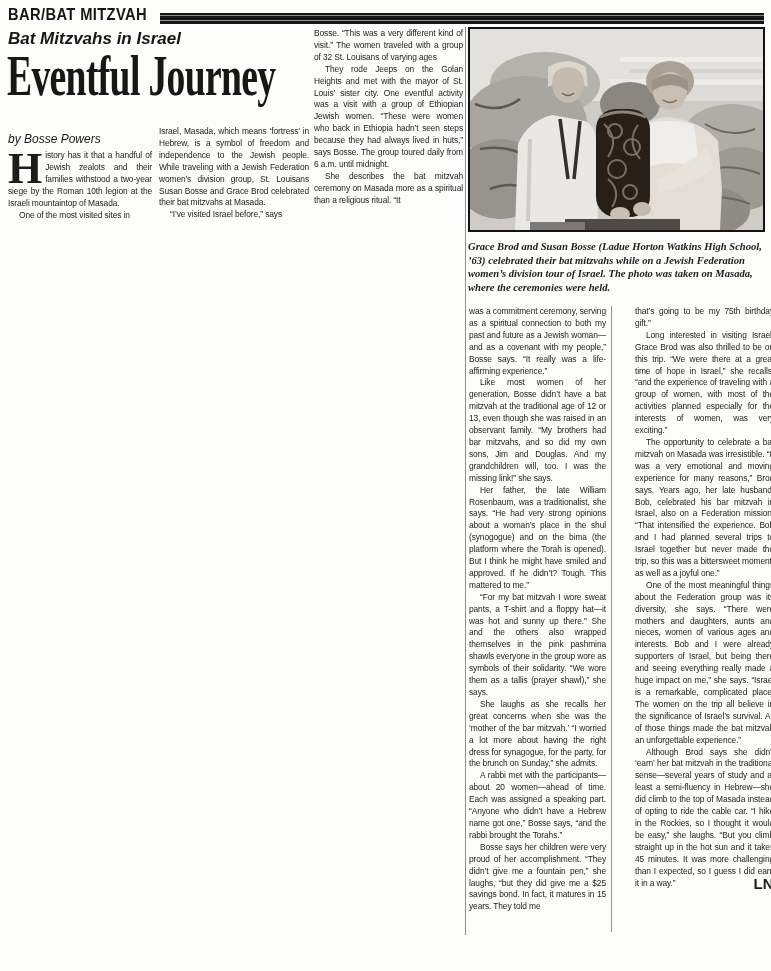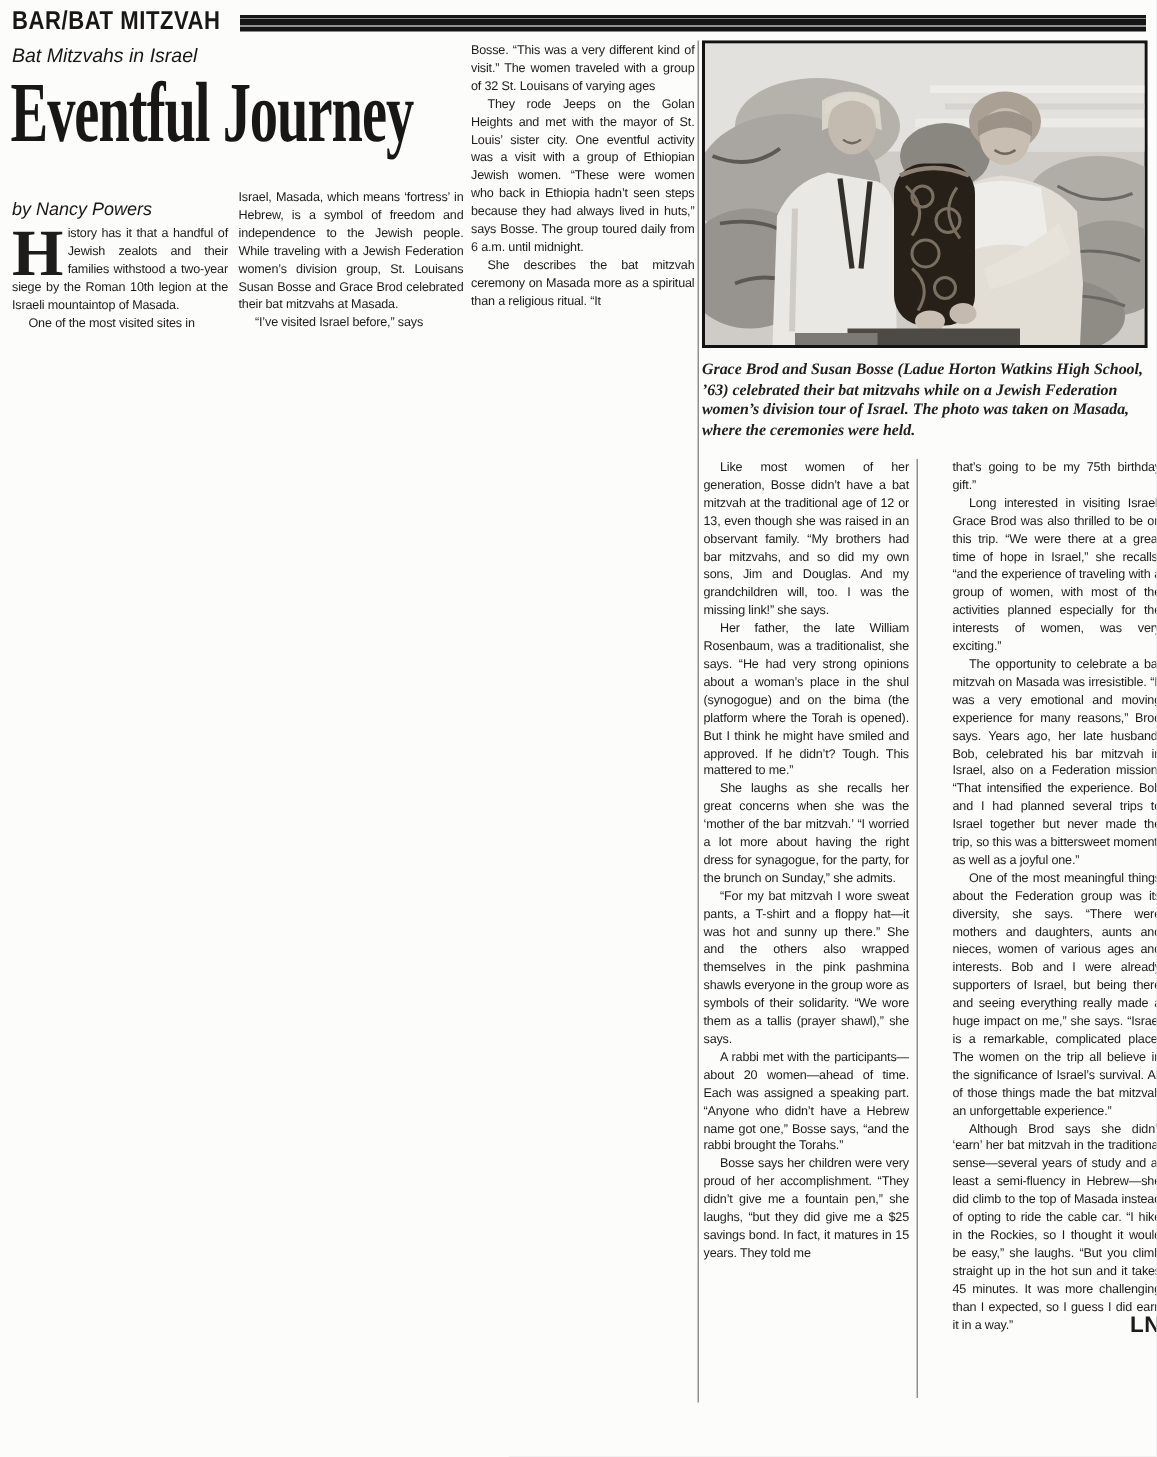--- a/index.html
+++ b/index.html
@@ -1,26 +1,26 @@
 <!DOCTYPE html>
 <html><head>
 <meta charset="utf-8">
 <style>
   html,body{margin:0;padding:0;background:#e8e8e8}
   .page{position:relative;width:771px;height:971px;background:#fcfcfb;color:#181715;
         font-family:"Liberation Sans",sans-serif;overflow:hidden}
 
   
-  .masthead{position:absolute;left:8px;top:6px;right:7px;display:flex;align-items:center;gap:7px}
+  .masthead{position:absolute;left:8px;top:6px;right:7px;display:flex;align-items:flex-end;gap:7px}
   .section-label{font-size:16px;font-weight:bold;letter-spacing:.4px;white-space:nowrap;
         transform:scaleX(.92) scaleY(1.08);transform-origin:0 50%}
   .rule-bar{flex:1;height:11px;margin-left:-6px;
         background:linear-gradient(#161616 0,#161616 2px,#8a8a8a 2px,#8a8a8a 3px,#161616 3px,#161616 7px,#939393 7px,#939393 8px,#161616 8px)}
 
-  .kicker{position:absolute;left:8px;top:29px;font-size:13px;font-weight:normal;font-style:italic}
+  .kicker{position:absolute;left:8px;top:29px;font-size:17px;font-weight:bold;font-style:italic}
   .headline{position:absolute;left:7px;top:46px;font-family:"Liberation Serif",serif;font-weight:bold;
         font-size:57px;line-height:1.05;letter-spacing:-1px;white-space:nowrap;
         transform:scaleX(.66);transform-origin:0 0}
   .byline{position:absolute;left:8px;top:132px;font-size:12px;font-style:italic}
 
   
   .bodycol{position:absolute;font-size:8.4px;line-height:11.9px;letter-spacing:-.1px;
         text-align:justify;color:#1d1c1a}
   .bodycol p{margin:0}
   .bodycol p.ind{text-indent:11px}
@@ -52,21 +52,21 @@
 
 <div class="page">
 
   <div class="masthead">
     <span class="section-label">BAR/BAT MITZVAH</span>
     <span class="rule-bar"></span>
   </div>
 
   <div class="kicker">Bat Mitzvahs in Israel</div>
   <div class="headline">Eventful Journey</div>
-  <div class="byline">by Nancy Powers</div>
+  <div class="byline">by Bosse Powers</div>
 
   <div class="bodycol c1">
     <p><span class="dropcap">H</span><span>istory has it that a handful of Jewish zealots and their families withstood a two-year siege by the Roman 10th legion at the Israeli mountaintop of Masada.</span></p>
     <p class="ind">One of the most visited sites in</p>
   </div>
 
   <div class="bodycol c2">
     <p>Israel, Masada, which means ‘fortress’ in Hebrew, is a symbol of freedom and independence to the Jewish people. While traveling with a Jewish Federation women’s division group, St. Louisans Susan Bosse and Grace Brod celebrated their bat mitzvahs at Masada.</p>
     <p class="ind">“I’ve visited Israel before,” says</p>
   </div>
@@ -123,24 +123,25 @@
       <rect x="60" y="193" width="55" height="8" fill="#7d7a75"></rect>
     </svg>
   </div>
 
   <div class="caption">Grace Brod and Susan Bosse (Ladue Horton Watkins High School, ’63) celebrated their bat mitzvahs while on a Jewish Federation women’s division tour of Israel. The photo was taken on Masada, where the ceremonies were held.</div>
 
   <div class="vrule vr1"></div>
   <div class="vrule vr2"></div>
 
   <div class="bodycol c4">
+    <p>was a commitment ceremony, serving as a spiritual connection to both my past and future as a Jewish woman—and as a covenant with my people,” Bosse says. “It really was a life-affirming experience.”</p>
     <p class="ind">Like most women of her generation, Bosse didn’t have a bat mitzvah at the traditional age of 12 or 13, even though she was raised in an observant family. “My brothers had bar mitzvahs, and so did my own sons, Jim and Douglas. And my grandchildren will, too. I was the missing link!” she says.</p>
     <p class="ind">Her father, the late William Rosenbaum, was a traditionalist, she says. “He had very strong opinions about a woman’s place in the shul (synogogue) and on the bima (the platform where the Torah is opened). But I think he might have smiled and approved. If he didn’t? Tough. This mattered to me.”</p>
+    <p class="ind">“For my bat mitzvah I wore sweat pants, a T-shirt and a floppy hat—it was hot and sunny up there.” She and the others also wrapped themselves in the pink pashmina shawls everyone in the group wore as symbols of their solidarity. “We wore them as a tallis (prayer shawl),” she says.</p>
     <p class="ind">She laughs as she recalls her great concerns when she was the ‘mother of the bar mitzvah.’ “I worried a lot more about having the right dress for synagogue, for the party, for the brunch on Sunday,” she admits.</p>
-    <p class="ind">“For my bat mitzvah I wore sweat pants, a T-shirt and a floppy hat—it was hot and sunny up there.” She and the others also wrapped themselves in the pink pashmina shawls everyone in the group wore as symbols of their solidarity. “We wore them as a tallis (prayer shawl),” she says.</p>
     <p class="ind">A rabbi met with the participants—about 20 women—ahead of time. Each was assigned a speaking part. “Anyone who didn’t have a Hebrew name got one,” Bosse says, “and the rabbi brought the Torahs.”</p>
     <p class="ind">Bosse says her children were very proud of her accomplishment. “They didn’t give me a fountain pen,” she laughs, “but they did give me a $25 savings bond. In fact, it matures in 15 years. They told me</p>
   </div>
 
   <div class="bodycol c5">
     <p>that’s going to be my 75th birthday gift.”</p>
     <p class="ind">Long interested in visiting Israel, Grace Brod was also thrilled to be on this trip. “We were there at a great time of hope in Israel,” she recalls, “and the experience of traveling with a group of women, with most of the activities planned especially for the interests of women, was very exciting.”</p>
     <p class="ind">The opportunity to celebrate a bat mitzvah on Masada was irresistible. “It was a very emotional and moving experience for many reasons,” Brod says. Years ago, her late husband, Bob, celebrated his bar mitzvah in Israel, also on a Federation mission. “That intensified the experience. Bob and I had planned several trips to Israel together but never made the trip, so this was a bittersweet moment, as well as a joyful one.”</p>
     <p class="ind">One of the most meaningful things about the Federation group was its diversity, she says. “There were mothers and daughters, aunts and nieces, women of various ages and interests. Bob and I were already supporters of Israel, but being there and seeing everything really made a huge impact on me,” she says. “Israel is a remarkable, complicated place. The women on the trip all believe in the significance of Israel’s survival. All of those things made the bat mitzvah an unforgettable experience.”</p>
     <p class="ind lastp"><span>Although Brod says she didn’t ‘earn’ her bat mitzvah in the traditional sense—several years of study and at least a semi-fluency in Hebrew—she did climb to the top of Masada instead of opting to ride the cable car. “I hike in the Rockies, so I thought it would be easy,” she laughs. “But you climb straight up in the hot sun and it takes 45 minutes. It was more challenging than I expected, so I guess I did earn it in a way.”</span><span class="endmark">LN</span></p>

